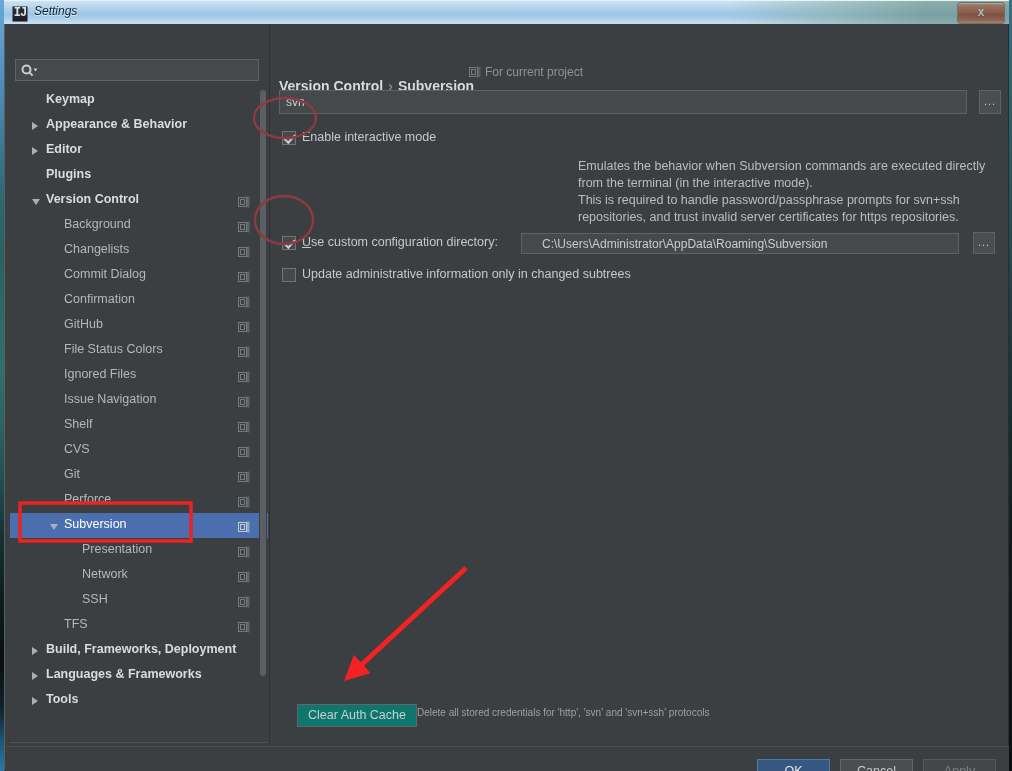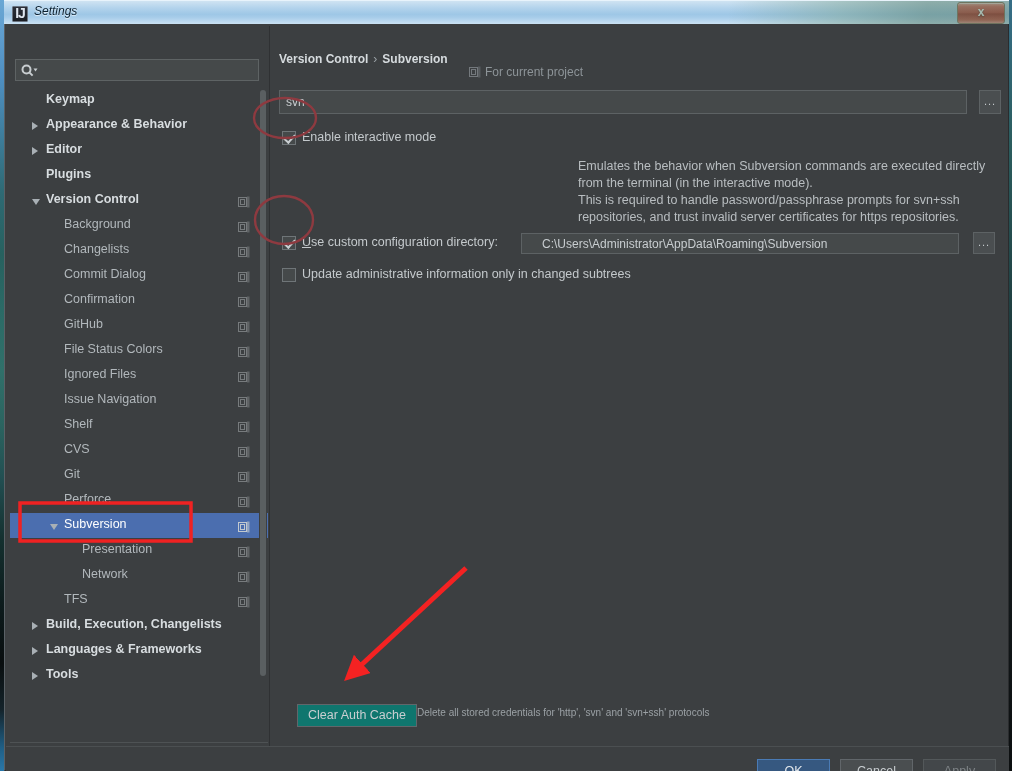--- a/index.html
+++ b/index.html
@@ -41,24 +41,24 @@
   #titlebar::after {
     content: "";
     position: absolute; right: 0; top: 0; width: 280px; height: 24px;
     background: linear-gradient(100deg, rgba(160,200,225,0) 0%, rgba(120,160,140,0.45) 40%, rgba(90,130,110,0.55) 70%, rgba(80,120,100,0.5) 100%);
   }
   #win-icon {
     position: absolute; left: 8px; top: 5px; width: 14px; height: 14px;
     background: linear-gradient(180deg,#2b2f38,#1b1e24);
     border: 1px solid #6b7582;
     border-radius: 1px;
-    color: #dfe6ef; font-size: 14px; font-weight: bold;
+    color: #dfe6ef; font-size: 12px; font-weight: bold;
     line-height: 13px; text-align: center;
     letter-spacing: -1px;
-    font-family: Liberation Sans, sans-serif;
+    font-family: Liberation Mono, monospace;
   }
   #win-title {
     position: absolute; left: 30px; top: 3px;
     font-size: 12px; color: #0b2131;
     text-shadow: 0 1px 1px rgba(255,255,255,0.8);
     font-style: italic;
   }
   #close-btn {
     position: absolute; right: 4px; top: 1px; width: 46px; height: 20px;
     background: linear-gradient(180deg, #f0a29a 0%, #e06055 18%, #c2342a 52%, #a81f17 53%, #d04b3e 85%, #ef9086 100%);
@@ -171,22 +171,22 @@
   #vsplit {
     position: absolute; left: 264px; top: 2px; width: 1px; height: 744px;
     background: #2f3133;
   }
 
   
   #content {
     position: absolute; left: 268px; top: 2px; width: 733px; height: 718px;
   }
   #breadcrumb {
-    position: absolute; left: 6px; top: 26px; height: 18px;
-    font-size: 12px; white-space: nowrap;
+    position: absolute; left: 6px; top: 52px; height: 18px;
+    font-size: 14px; white-space: nowrap;
   }
   .bc-seg { color: #d6dbde; font-weight: bold; }
   .bc-sep { color: #9aa1a6; margin: 0 5px; font-weight: normal; }
   #bc-scope {
     position: absolute; left: 212px; top: 39px;
     font-size: 12px; color: #8d9498; white-space: nowrap;
   }
   #bc-scope-icon {
     position: absolute; left: -16px; top: 1px; width: 12px; height: 12px;
     opacity: 0.6;
@@ -475,31 +475,39 @@
               </svg></div>
           </div>
           <div class="tree-row lvl2">
             <div class="tree-label">Network</div>
             <div class="cfg-icon"><svg width="12" height="12" viewBox="0 0 12 12">
                 <rect x="0.5" y="1.5" width="8" height="9" fill="none" stroke="#c9ced1" stroke-width="1"></rect>
                 <rect x="2.5" y="3.5" width="4" height="5" fill="none" stroke="#c9ced1" stroke-width="1"></rect>
                 <rect x="9" y="0.5" width="2.5" height="11" fill="#c9ced1" opacity="0.6"></rect>
               </svg></div>
           </div>
+          <div class="tree-row lvl2">
+            <div class="tree-label">SSH</div>
+            <div class="cfg-icon"><svg width="12" height="12" viewBox="0 0 12 12">
+                <rect x="0.5" y="1.5" width="8" height="9" fill="none" stroke="#c9ced1" stroke-width="1"></rect>
+                <rect x="2.5" y="3.5" width="4" height="5" fill="none" stroke="#c9ced1" stroke-width="1"></rect>
+                <rect x="9" y="0.5" width="2.5" height="11" fill="#c9ced1" opacity="0.6"></rect>
+              </svg></div>
+          </div>
           <div class="tree-row lvl1">
             <div class="tree-label">TFS</div>
             <div class="cfg-icon"><svg width="12" height="12" viewBox="0 0 12 12">
                 <rect x="0.5" y="1.5" width="8" height="9" fill="none" stroke="#c9ced1" stroke-width="1"></rect>
                 <rect x="2.5" y="3.5" width="4" height="5" fill="none" stroke="#c9ced1" stroke-width="1"></rect>
                 <rect x="9" y="0.5" width="2.5" height="11" fill="#c9ced1" opacity="0.6"></rect>
               </svg></div>
           </div>
           <div class="tree-row lvl0">
             <div class="tw closed"></div>
-            <div class="tree-label">Build, Execution, Changelists</div>
+            <div class="tree-label">Build, Frameworks, Deployment</div>
           </div>
           <div class="tree-row lvl0">
             <div class="tw closed"></div>
             <div class="tree-label">Languages &amp; Frameworks</div>
           </div>
           <div class="tree-row lvl0">
             <div class="tw closed"></div>
             <div class="tree-label">Tools</div>
           </div>
         </div>

